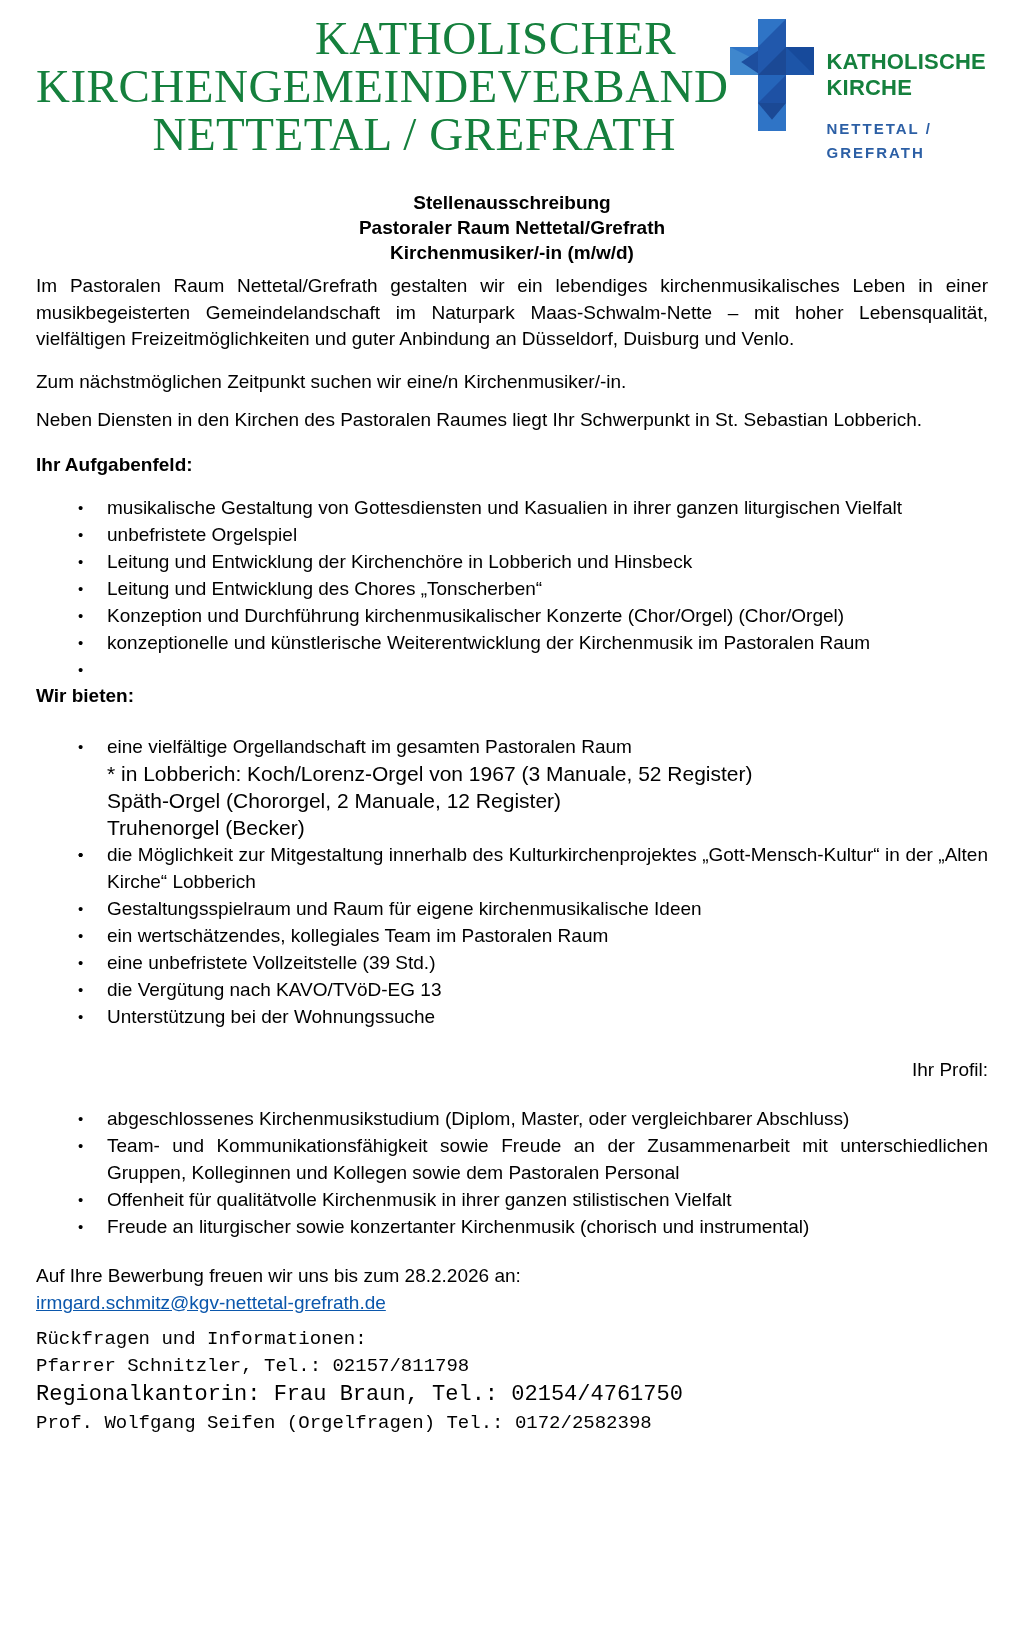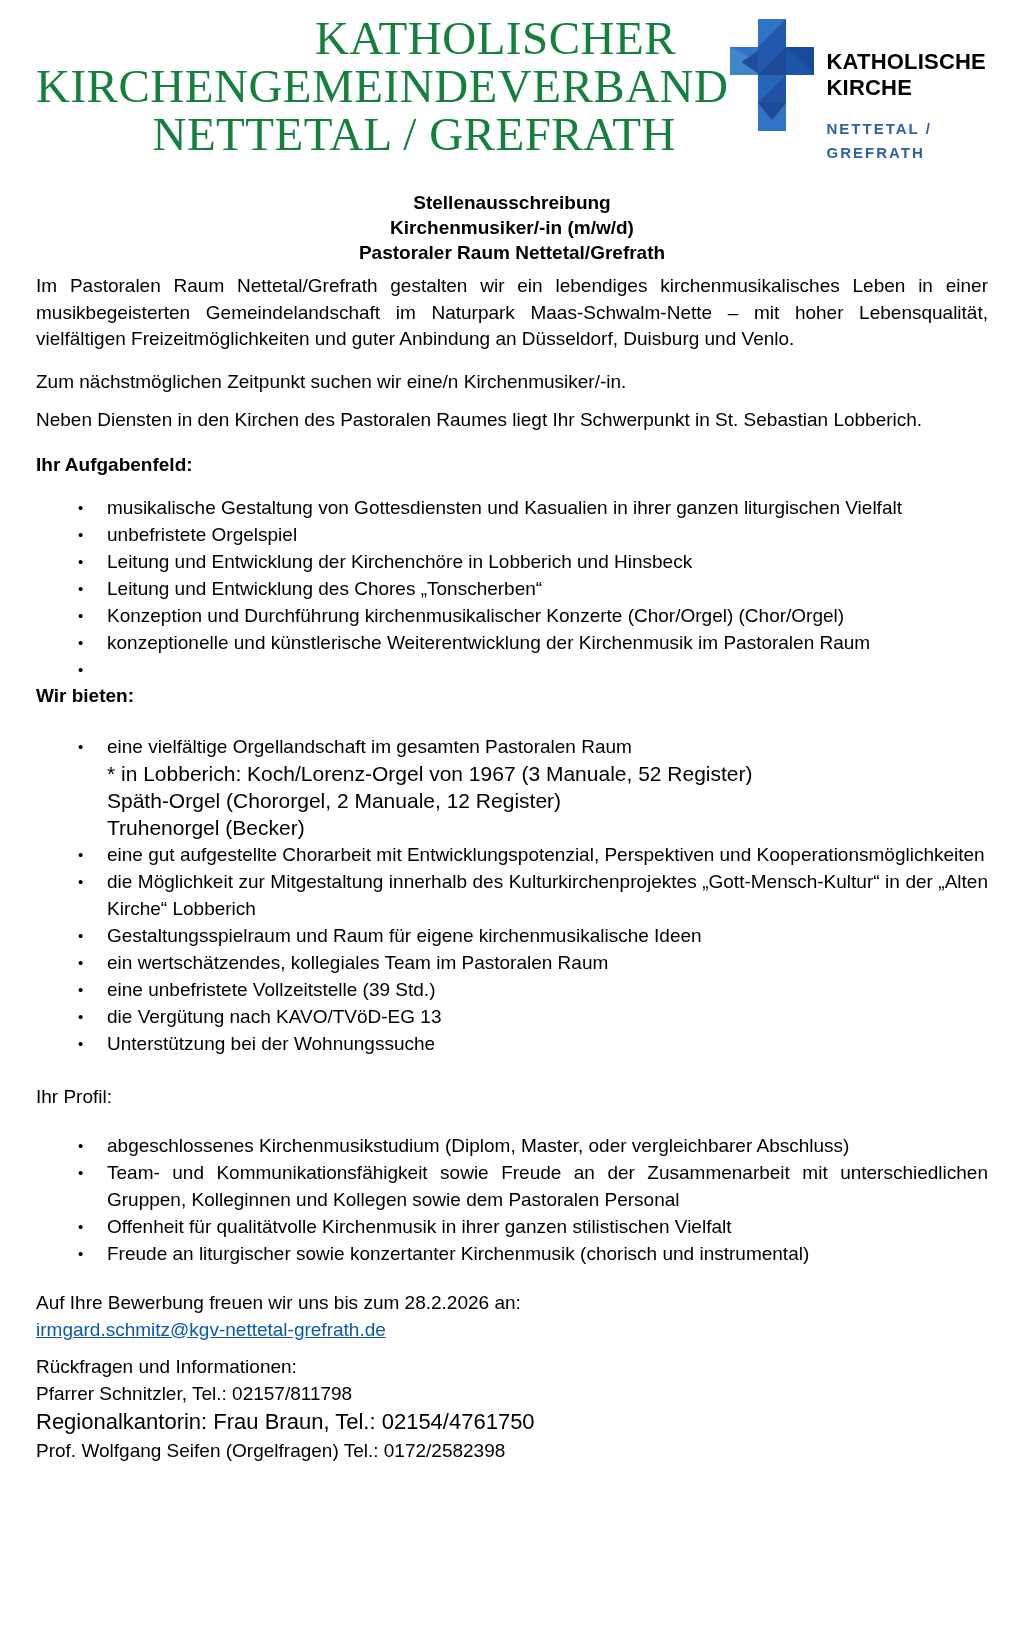--- a/index.html
+++ b/index.html
@@ -17,37 +17,37 @@
     width:640px;text-align:right;
     font-family:"Liberation Serif","DejaVu Serif",serif;
     font-size:47px;line-height:48px;font-weight:400;
     letter-spacing:0.5px;color:#15803d;
   }
   .logo{position:absolute;top:2px;right:2px;display:flex;align-items:flex-start;}
   .logo-cross{display:block;flex:0 0 auto;}
   .logo-text{margin-left:13px;margin-top:33px;}
   .logo-name{
     font-weight:bold;font-size:22px;line-height:26px;
-    letter-spacing:0.2px;color:#000000;
+    letter-spacing:0.2px;color:#15803d;
   }
   .logo-region{
     font-weight:bold;font-size:15px;line-height:24px;
     letter-spacing:2px;color:#2c5fa5;margin-top:16px;
   }
 
   
   .subtitle{margin-top:26px;text-align:center;font-weight:bold;font-size:19px;line-height:25px;}
 
   
   .para{font-size:19px;line-height:26.5px;margin-top:16px;}
   .justify{text-align:justify;}
   .intro{margin-top:8px;}
   .p2{margin-top:12px;}
   .sec-head{font-size:19px;line-height:26px;font-weight:bold;margin-top:18px;}
-  .sec-head.plain{font-weight:400;}
+  .sec-head.plain{font-weight:400;text-align:right;}
   .mt-big{margin-top:27px;}
 
   ul.blist{list-style:none;margin:16px 0 0 0;padding:0;}
   ul.blist.mt2{margin-top:24px;}
   ul.blist.mt3{margin-top:22px;}
   ul.blist li{
     position:relative;padding-left:71px;
     font-size:19px;line-height:27px;
   }
   ul.blist li .dot{
@@ -57,21 +57,21 @@
   .subline{font-size:21px;line-height:27px;}
 
   
   .application{margin-top:22px;}
   .app-line{font-size:19px;line-height:27px;}
   .email-link{
     font-size:19px;line-height:27px;
     color:#0b57ac;text-decoration:underline;cursor:pointer;
   }
   .contact{margin-top:10px;}
-  .contact-line{font-size:19px;line-height:27px;}
+  .contact-line{font-size:19px;line-height:27px;font-family:Liberation Mono, monospace;}
   .contact-line.big{font-size:22px;line-height:30px;}
 </style>
 </head>
 <body>
 
 <div class="page">
 
   <div class="header">
     <div class="org-title">
       <div>KATHOLISCHER</div>
@@ -104,22 +104,22 @@
         <div class="logo-name">KATHOLISCHE</div>
         <div class="logo-name">KIRCHE</div>
         <div class="logo-region">NETTETAL /</div>
         <div class="logo-region" style="margin-top:0;">GREFRATH</div>
       </div>
     </div>
   </div>
 
   <div class="subtitle">
     <div>Stellenausschreibung</div>
+    <div>Pastoraler Raum Nettetal/Grefrath</div>
     <div>Kirchenmusiker/-in (m/w/d)</div>
-    <div>Pastoraler Raum Nettetal/Grefrath</div>
   </div>
 
   <div class="para justify intro">Im Pastoralen Raum Nettetal/Grefrath gestalten wir ein lebendiges kirchenmusikalisches Leben in einer musikbegeisterten Gemeindelandschaft im Naturpark Maas-Schwalm-Nette – mit hoher Lebensqualität, vielfältigen Freizeitmöglichkeiten und guter Anbindung an Düsseldorf, Duisburg und Venlo.</div>
   <div class="para">Zum nächstmöglichen Zeitpunkt suchen wir eine/n Kirchenmusiker/-in.</div>
   <div class="para justify p2">Neben Diensten in den Kirchen des Pastoralen Raumes liegt Ihr Schwerpunkt in St. Sebastian Lobberich.</div>
 
   <div class="sec-head">Ihr Aufgabenfeld:</div>
   <ul class="blist">
     <li><span class="dot">•</span><span>musikalische Gestaltung von Gottesdiensten und Kasualien in ihrer ganzen liturgischen Vielfalt</span></li>
     <li><span class="dot">•</span><span>unbefristete Orgelspiel</span></li>
@@ -131,21 +131,21 @@
   </ul>
 
   <div class="sec-head mt-big">Wir bieten:</div>
   <ul class="blist mt2">
     <li>
       <span class="dot">•</span><span>eine vielfältige Orgellandschaft im gesamten Pastoralen Raum</span>
       <div class="subline">* in Lobberich: Koch/Lorenz-Orgel von 1967 (3 Manuale, 52 Register)</div>
       <div class="subline">Späth-Orgel (Chororgel, 2 Manuale, 12 Register)</div>
       <div class="subline">Truhenorgel (Becker)</div>
     </li>
-    <li class="justify"><span class="dot">•</span><span>eine gut aufgestellte Chorarbeit mit Entwicklungspotenzial, Perspektiven und Kooperationsmöglichkeiten</span></li>
+    <li class="justify"><span class="dot">•</span></li>
     <li class="justify"><span class="dot">•</span><span>die Möglichkeit zur Mitgestaltung innerhalb des Kulturkirchenprojektes „Gott-Mensch-Kultur“ in der „Alten Kirche“ Lobberich</span></li>
     <li><span class="dot">•</span><span>Gestaltungsspielraum und Raum für eigene kirchenmusikalische Ideen</span></li>
     <li><span class="dot">•</span><span>ein wertschätzendes, kollegiales Team im Pastoralen Raum</span></li>
     <li><span class="dot">•</span><span>eine unbefristete Vollzeitstelle (39 Std.)</span></li>
     <li><span class="dot">•</span><span>die Vergütung nach KAVO/TVöD-EG 13</span></li>
     <li><span class="dot">•</span><span>Unterstützung bei der Wohnungssuche</span></li>
   </ul>
 
   <div class="sec-head plain mt-big">Ihr Profil:</div>
   <ul class="blist mt3">

